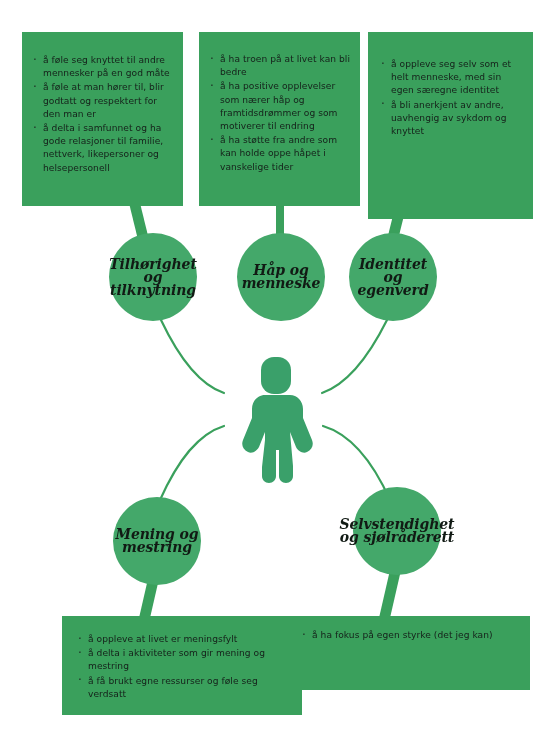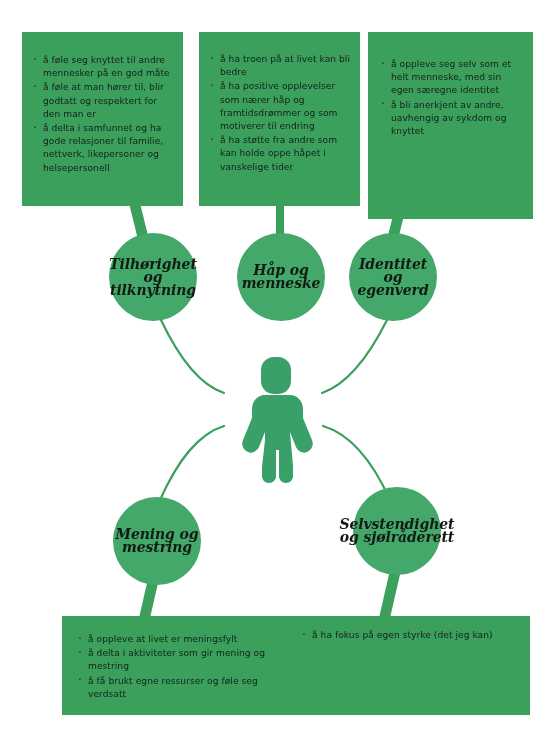--- a/index.html
+++ b/index.html
@@ -69,21 +69,21 @@
     left: 368px; top: 32px;  width: 165px; height: 187px;
     padding: 26px 10px 10px 12px;
   }
   
   #box-mening {
     left: 22px;  top: 616px; width: 240px; height: 99px;
     padding: 17px 10px 10px 15px;
     margin-left: 40px;
   }
   #box-selvstendighet {
-    left: 286px; top: 616px; width: 244px; height: 99px;
+    left: 286px; top: 616px; width: 244px; height: 74px;
     padding: 13px 10px 26px 15px;
   }
   
   .circle {
     position: absolute;
     border-radius: 50%;
     background: #44a86a;
     display: flex;
     align-items: center;
     justify-content: center;

